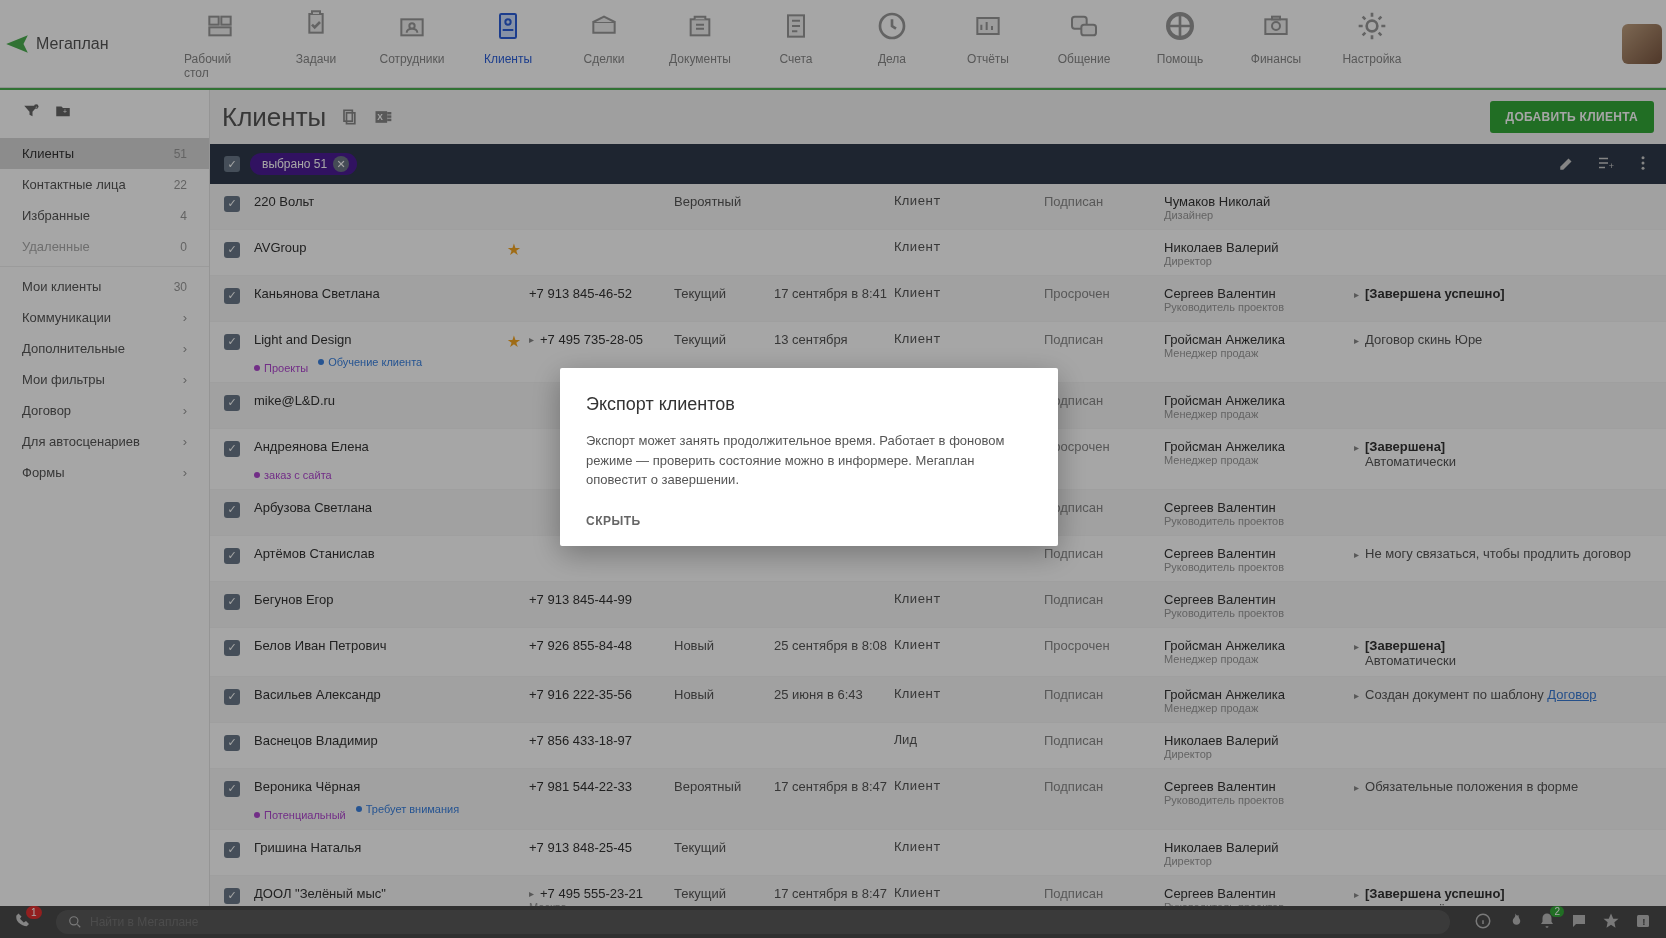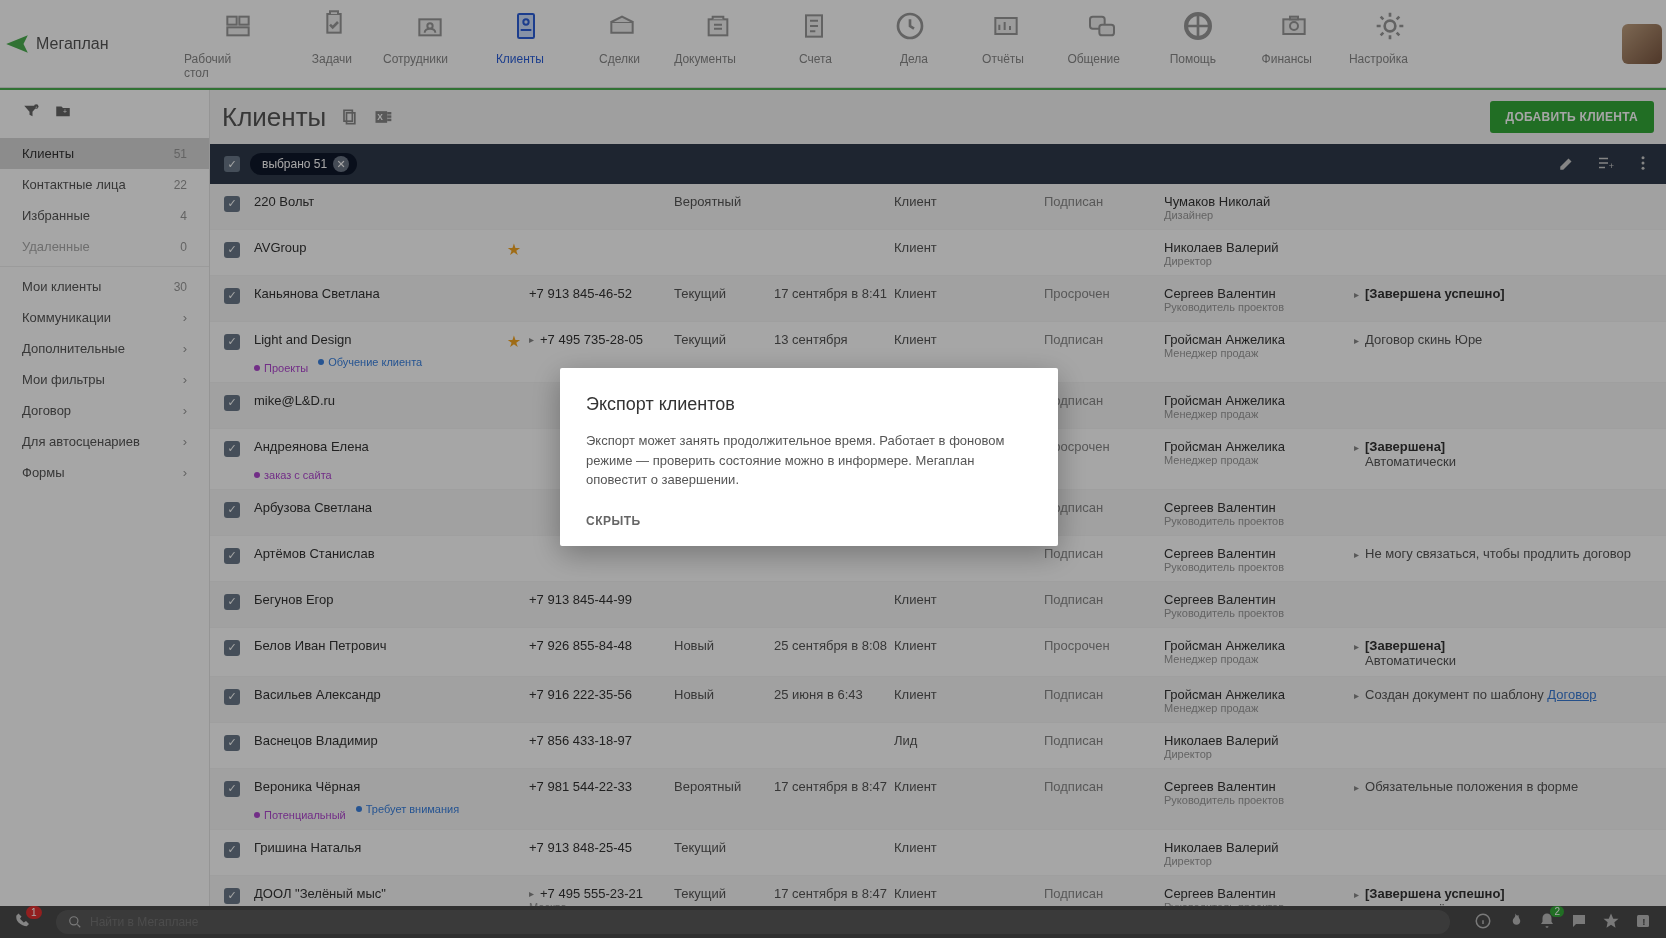--- a/index.html
+++ b/index.html
@@ -5,21 +5,21 @@
 * { box-sizing: border-box; margin: 0; padding: 0; }
 body { font-family: Arial, Helvetica, sans-serif; font-size: 13px; color: #333; background: #f5f5f5; height: 938px; width: 1666px; overflow: hidden; position: relative; }
 
 
 .dim-overlay { position: absolute; inset: 0; background: rgba(0,0,0,0.35); z-index: 90; pointer-events: none; }
 
 .topnav { height: 88px; background: #fff; display: flex; align-items: center; padding: 0 4px; border-bottom: 1px solid #ddd; }
 .logo { width: 170px; display: flex; align-items: center; gap: 6px; font-size: 16px; font-weight: 500; color: #555; }
 .logo svg { width: 26px; height: 26px; }
 .nav-items { display: flex; gap: 24px; align-items: flex-start; margin-left: 10px; }
-.nav-item { display: flex; flex-direction: column; align-items: flex-end; gap: 8px; width: 72px; cursor: pointer; }
+.nav-item { display: flex; flex-direction: column; align-items: center; gap: 8px; width: 72px; cursor: pointer; }
 .nav-item .icon { width: 36px; height: 36px; display: flex; align-items: center; justify-content: center; }
 .nav-item .icon svg { width: 32px; height: 32px; stroke: #999; fill: #f0f0f0; }
 .nav-item.active .icon svg { stroke: #2b5fd9; fill: #d0e0ff; }
 .nav-item .lbl { font-size: 12px; color: #888; }
 .nav-item.active .lbl { color: #2b5fd9; }
 .avatar { margin-left: auto; width: 40px; height: 40px; border-radius: 6px; background: linear-gradient(135deg,#c0a080,#7a5640); }
 
 .tabbar-green { height: 2px; background: #4cb050; width: 100%; }
 
 .body-wrap { position: absolute; top: 90px; left: 0; right: 0; bottom: 32px; display: flex; }
@@ -35,21 +35,21 @@
 .side-item .chev { color: #999; }
 
 .main { flex: 1; display: flex; flex-direction: column; overflow: hidden; }
 .page-head { height: 54px; display: flex; align-items: center; padding: 0 12px; gap: 12px; }
 .page-title { font-size: 26px; color: #555; }
 .head-icon { width: 22px; height: 22px; display: inline-flex; align-items: center; justify-content: center; cursor: pointer; }
 .head-icon svg { width: 20px; height: 20px; fill: #888; }
 .add-btn { margin-left: auto; background: #34a938; color: #fff; padding: 9px 16px; border-radius: 3px; font-weight: 700; font-size: 12px; letter-spacing: 0.3px; cursor: pointer; }
 
 .select-bar { height: 40px; background: #2e3a4a; color: #fff; display: flex; align-items: center; padding: 0 14px; gap: 10px; }
-.select-bar .pill { background: #0f172a; border-radius: 12px; padding: 3px 8px 3px 12px; display: flex; align-items: center; gap: 6px; font-size: 12px; }
+.select-bar .pill { background: #4c1d95; border-radius: 12px; padding: 3px 8px 3px 12px; display: flex; align-items: center; gap: 6px; font-size: 12px; }
 .select-bar .pill .x { background: #6b7585; border-radius: 50%; width: 16px; height: 16px; display: inline-flex; align-items: center; justify-content: center; font-size: 11px; cursor: pointer; }
 .select-bar .right-tools { margin-left: auto; display: flex; gap: 20px; }
 .select-bar .right-tools svg { width: 18px; height: 18px; fill: #ccc; cursor: pointer; }
 
 .table-scroll { flex: 1; overflow-y: auto; background: #fff; }
 .row { display: flex; align-items: flex-start; padding: 8px 14px; border-bottom: 1px solid #f5f5f5; min-height: 40px; }
 .row.alt { background: #f7f7f7; }
 .cell-check { width: 30px; padding-top: 3px; }
 .chk { width: 16px; height: 16px; border-radius: 3px; background: #6a7989; color: #fff; display: inline-flex; align-items: center; justify-content: center; font-size: 11px; }
 .cell-name { width: 245px; padding-top: 2px; }
@@ -62,21 +62,21 @@
 .dot-red { background: #e04040; }
 .tag-purple { color: #b048d0; margin-top: 13px; }
 .tag-blue { color: #3b82e0; align-items: center; }
 .tag-red { color: #e04040; }
 .cell-star { width: 30px; text-align: center; color: #f5a623; font-size: 16px; padding-top: 2px; }
 .cell-phone { width: 145px; color: #333; padding-top: 2px; position: relative; }
 .phone-w { display: flex; align-items: center; gap: 6px; }
 .phone-caret { color: #888; font-size: 10px; }
 .cell-status { width: 100px; color: #555; padding-top: 2px; }
 .cell-date { width: 120px; color: #555; padding-top: 2px; }
-.cell-type { width: 150px; color: #555; padding-top: 2px; }
+.cell-type { width: 150px; color: #555; padding-top: 2px; font-family: Liberation Mono, monospace; }
 .cell-sign { width: 120px; color: #888; padding-top: 2px; }
 .cell-person { width: 190px; padding-top: 2px; }
 .p-name { color: #333; }
 .p-role { color: #999; font-size: 11px; }
 .cell-note { flex: 1; padding-top: 2px; color: #555; display: flex; gap: 6px; }
 .note-caret { color: #888; font-size: 10px; padding-top: 3px; }
 .note-bold { font-weight: 700; color: #333; }
 .note-link { color: #3a7bd5; text-decoration: underline; cursor: pointer; }
 
 .sub-line { font-size: 11px; color: #999; }

